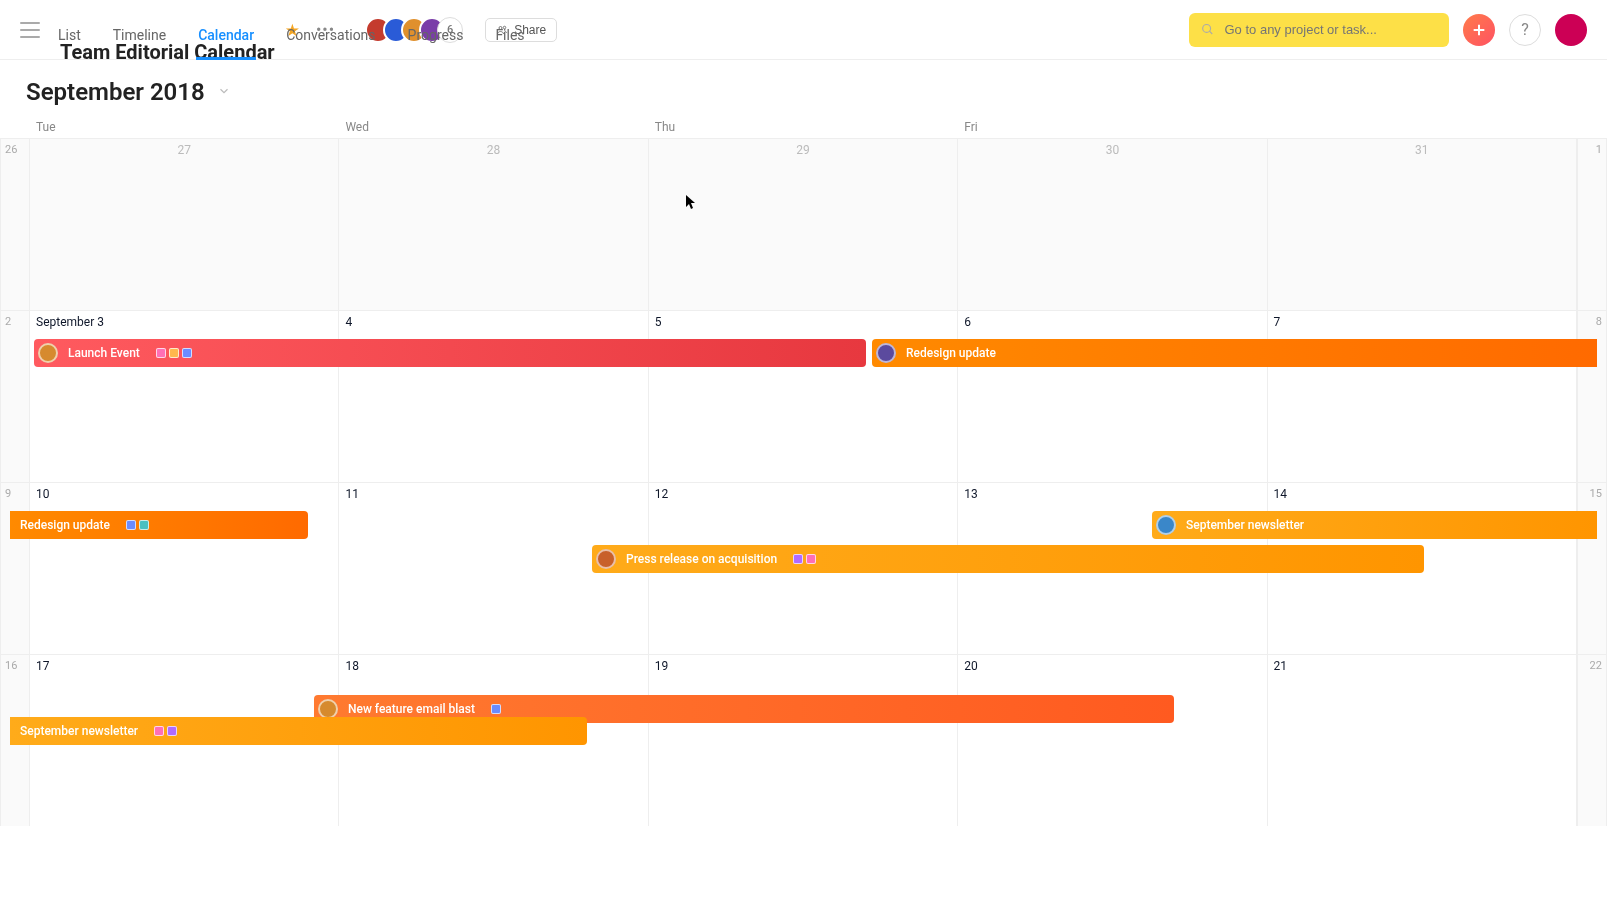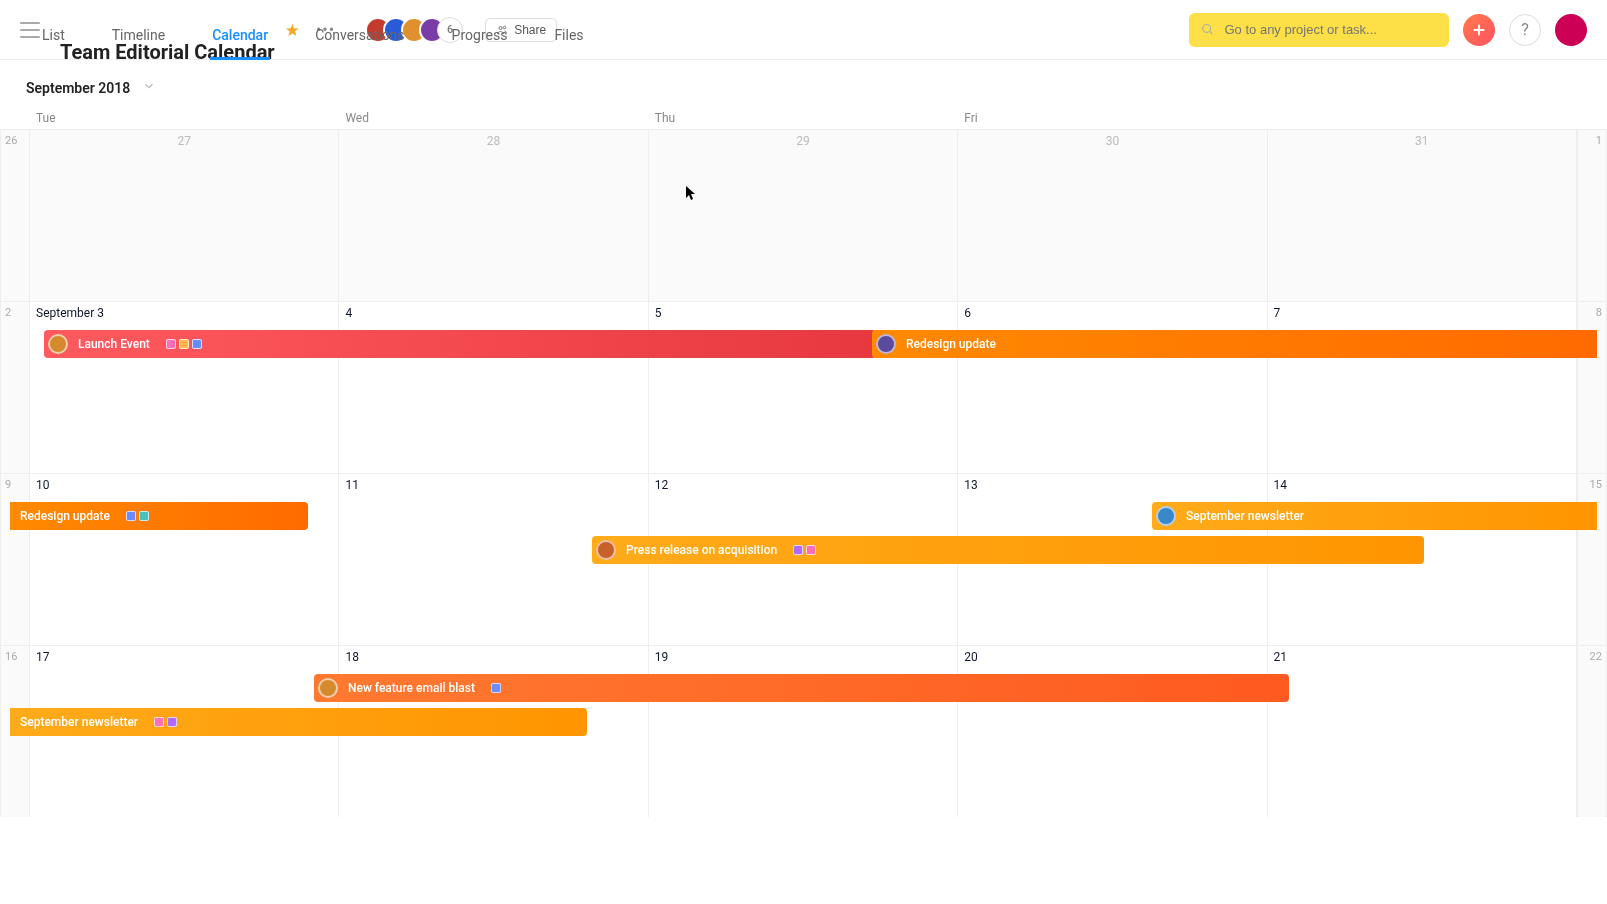--- a/index.html
+++ b/index.html
@@ -22,27 +22,27 @@
   .share-btn svg{width:12px;height:12px;}
   .spacer { flex:1; }
   .search-box { display:flex; align-items:center; width:260px; height:34px; background:#fde047; border-radius:6px; padding:0 12px; color:#999; gap:10px;}
   .search-box input { border:none; background:transparent; outline:none; width:100%; font-size:13px; color:#555;}
   .round-btn { width:32px; height:32px; border-radius:50%; display:flex; align-items:center; justify-content:center; margin-left:14px; cursor:pointer; color:#fff;}
   .add-btn { background:linear-gradient(135deg,#ff7b4a,#ff5263);}
   .help-btn { border:1px solid #ddd; color:#888; background:#fff;}
   .user-avatar { width:32px; height:32px; border-radius:50%; background:#c05; margin-left:14px;}
 
   
-  .tabs-row { position:absolute; bottom:-1px; left:40px; display:flex; gap:43px;}
+  .tabs-row { position:absolute; bottom:-1px; left:56px; display:flex; gap:28px;}
   .tab { font-size:14px; color:#666; padding:0 2px 14px 2px; cursor:pointer; }
   .tab.active { color:#178fff; border-bottom:3px solid #178fff; font-weight:500;}
 
   
   .cal-header { display:flex; align-items:center; padding:18px 26px 10px 26px;}
-  .month-label { font-size:14px; font-weight:600; color:#222;}
+  .month-label { font-size:24px; font-weight:600; color:#222;}
   .month-chevron { margin-left:12px; color:#bbb; }
   .top-right-controls { position:absolute; top:150px; right:20px; display:flex; gap:8px;}
   .today-btn { border:1px solid #ddd; border-radius:6px; padding:6px 14px; font-size:14px; background:#fff; cursor:pointer;}
   .settings-btn { border:1px solid #ddd; border-radius:6px; padding:6px 8px; background:#fff; cursor:pointer; display:flex; align-items:center; justify-content:center;}
 
   
   .calendar { width:100%; }
   .day-labels { display:grid; grid-template-columns:30px repeat(5, 1fr) 30px; padding:0; }
   .day-label { font-size:12px; color:#888; padding:4px 6px; }
   .week { display:grid; grid-template-columns:30px repeat(5, 1fr) 30px; border-top:1px solid #eee; position:relative; height:172px;}
@@ -187,21 +187,21 @@
   <div class="week">
     <div class="gutter-prev">2</div>
     <div class="day-cell">September 3</div>
     <div class="day-cell">4</div>
     <div class="day-cell">5</div>
     <div class="day-cell">6</div>
     <div class="day-cell">7</div>
     <div class="gutter-next">8</div>
 
     <div class="event-layer">
-      <div class="event red" style="left:44px; width:832px; top:0;">
+      <div class="event red" style="left:34px; width:832px; top:0;">
         <div class="mini-av m1"></div>
         <span>Launch Event</span>
         <span class="tags">
           <span class="tag" style="background:#ff6fb5"></span>
           <span class="tag" style="background:#ffb84d"></span>
           <span class="tag" style="background:#6a8bff"></span>
         </span>
       </div>
       <div class="event orange arrow-right" style="left:872px; right:10px; top:0;">
         <div class="mini-av m2"></div>
@@ -245,21 +245,21 @@
   <div class="week">
     <div class="gutter-prev">16</div>
     <div class="day-cell">17</div>
     <div class="day-cell">18</div>
     <div class="day-cell">19</div>
     <div class="day-cell">20</div>
     <div class="day-cell">21</div>
     <div class="gutter-next">22</div>
 
     <div class="event-layer">
-      <div class="event deeporange" style="left:314px; width:975px; top:0;">
+      <div class="event deeporange" style="left:314px; width:860px; top:12px;">
         <div class="mini-av m1"></div>
         <span>New feature email blast</span>
         <span class="tags">
           <span class="tag" style="background:#6a8bff"></span>
         </span>
       </div>
       <div class="event amber arrow-left" style="left:10px; width:577px; top:34px;">
         <span>September newsletter</span>
         <span class="tags">
           <span class="tag" style="background:#ff6fb5"></span>

